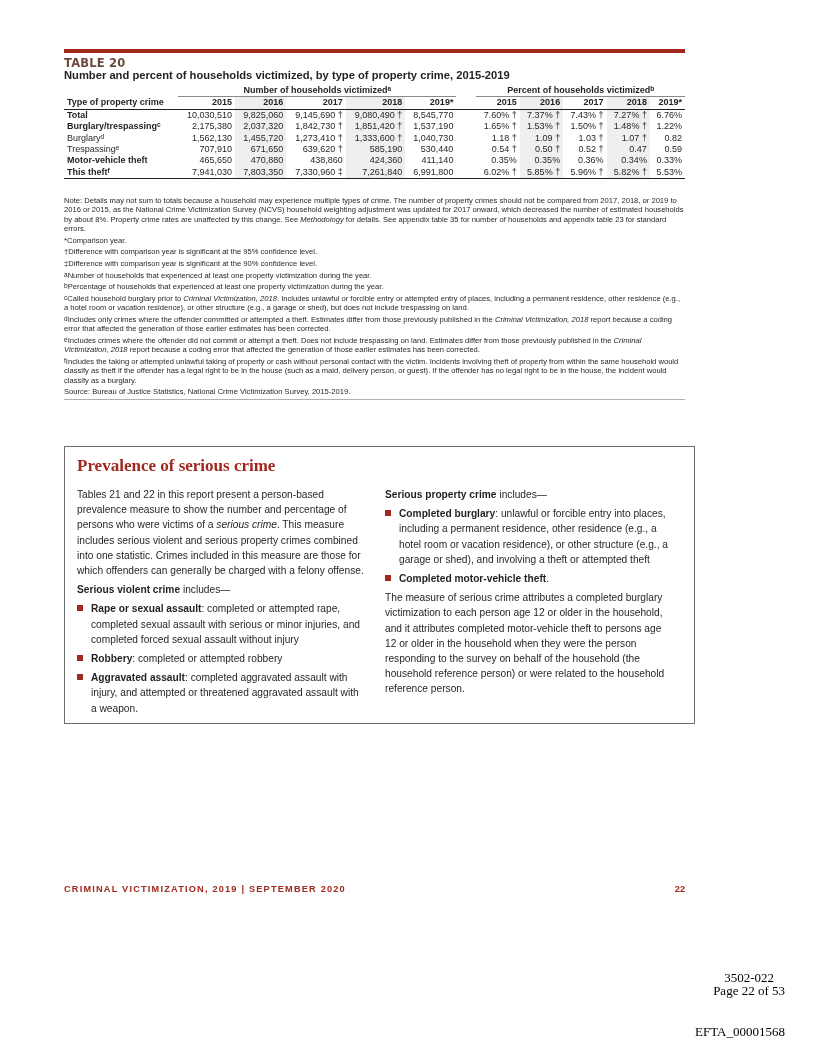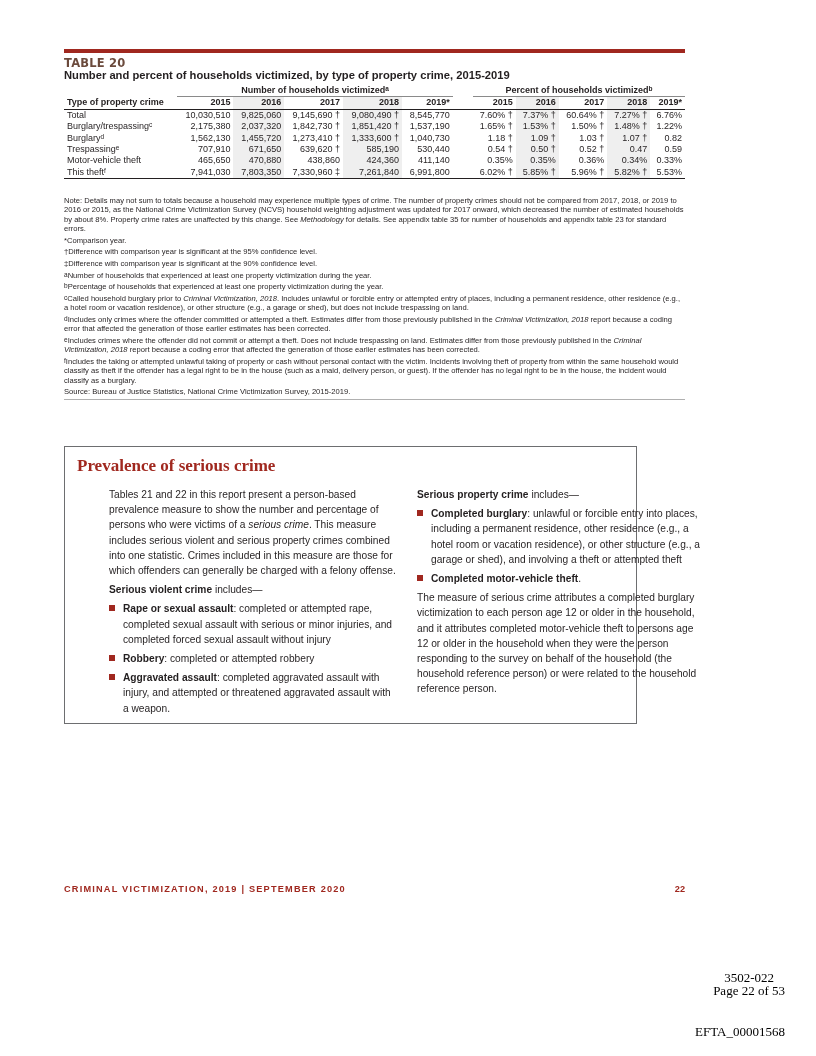--- a/index.html
+++ b/index.html
@@ -9,33 +9,33 @@
   .ttitle { position:absolute; left:64px; top:69px; font-weight:bold; font-size:11.2px; color:#231f20; }
   table.data { position:absolute; left:64px; top:85px; width:621px; border-collapse:collapse; font-size:9px; line-height:11.4px; }
   table.data td, table.data th { padding:0 3px; white-space:nowrap; }
   table.data th { font-weight:bold; }
   .grp th { font-weight:normal; text-align:center; font-size:9px; }
   .grp .under { border-bottom:1px solid #8a8a8a; }
   .hdr th { border-bottom:1px solid #231f20; text-align:right; }
   .hdr th.first { text-align:left; }
   td.num { text-align:right; }
   td.label { text-align:left; }
-  td.lab-b { font-weight:normal; }
+  td.lab-b { font-weight:bold; }
   td.indent { padding-left:12px; }
   .shade { background:#efefef; }
   .gap { width:14px; }
   tr.last td { border-bottom:1px solid #231f20; }
   sup { font-size:6.5px; vertical-align:top; line-height:8px; }
   .notes { position:absolute; left:64px; top:196px; width:621px; font-size:7.6px; line-height:9.4px; color:#231f20; }
   .notes p { margin:0 0 2.2px 0; }
   .notes em { font-style:italic; }
   .notes .rule { border-bottom:1px solid #b0b0b0; margin-top:1px; }
-  .box { position:absolute; left:64px; top:446px; width:573px; height:278px; border:1.5px solid #6d6e70; box-sizing:border-box; }
+  .box { position:absolute; left:64px; top:446px; width:631px; height:278px; border:1.5px solid #6d6e70; box-sizing:border-box; }
   .box-title { position:absolute; left:12px; top:9px; font-family:"Liberation Serif", serif; font-weight:bold; font-size:17px; color:#a0281f; }
-  .col { position:absolute; top:40px; font-size:10.2px; line-height:15.2px; color:#231f20;margin-left:32px; }
+  .col { position:absolute; top:40px; font-size:10.2px; line-height:15.2px; color:#231f20; }
   .col.left { left:12px; width:290px; }
   .col.right { left:320px; width:290px; }
   .col p { margin:0 0 4px 0; }
   .col ul { list-style:none; margin:0 0 4px 0; padding:0; }
   .col li { position:relative; padding-left:14px; margin-bottom:4px; }
   .bullet { position:absolute; left:0; top:4px; width:6px; height:6px; background:#a0281f; }
   .footer-left { position:absolute; left:64px; top:884px; font-weight:bold; font-size:9.2px; letter-spacing:1.2px; color:#a0281f; }
   .footer-right { position:absolute; right:131px; top:884px; font-weight:bold; font-size:9.2px; color:#a0281f; }
   .stamp { position:absolute; right:31px; top:971px; text-align:center; font-family:"Liberation Serif", serif; font-size:13px; line-height:13px; color:#000; }
   .efta { position:absolute; right:31px; top:1024px; font-family:"Liberation Serif", serif; font-size:13px; color:#000; }
@@ -74,21 +74,21 @@
       <tr>
         <td class="label lab-b indent"><span>Total</span></td>
         <td class="num">10,030,510</td>
         <td class="num shade">9,825,060</td>
         <td class="num">9,145,690 †</td>
         <td class="num shade">9,080,490 †</td>
         <td class="num">8,545,770</td>
         <td class="gap"></td>
         <td class="num">7.60% †</td>
         <td class="num shade">7.37% †</td>
-        <td class="num">60.64% †</td>
+        <td class="num">7.43% †</td>
         <td class="num shade">7.27% †</td>
         <td class="num">6.76%</td>
       </tr>
       <tr>
         <td class="label lab-b"><span>Burglary/trespassing</span><sup>c</sup></td>
         <td class="num">2,175,380</td>
         <td class="num shade">2,037,320</td>
         <td class="num">1,842,730 †</td>
         <td class="num shade">1,851,420 †</td>
         <td class="num">1,537,190</td>

